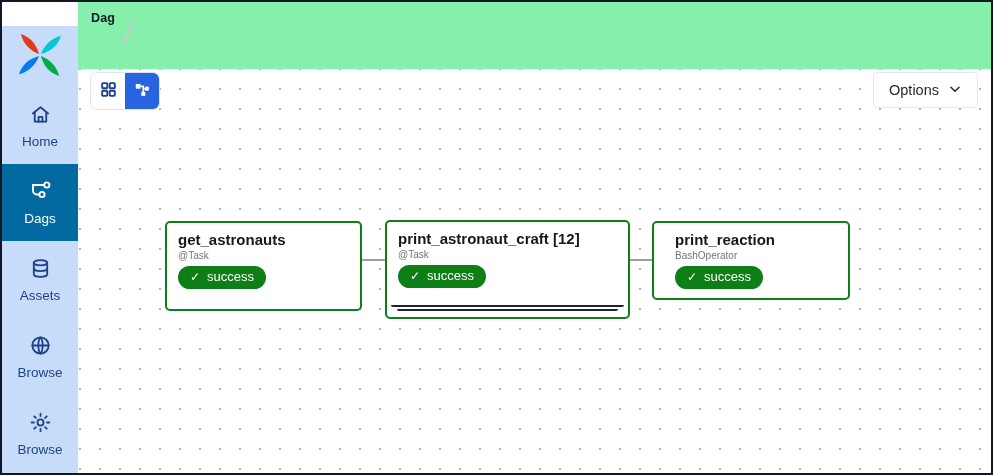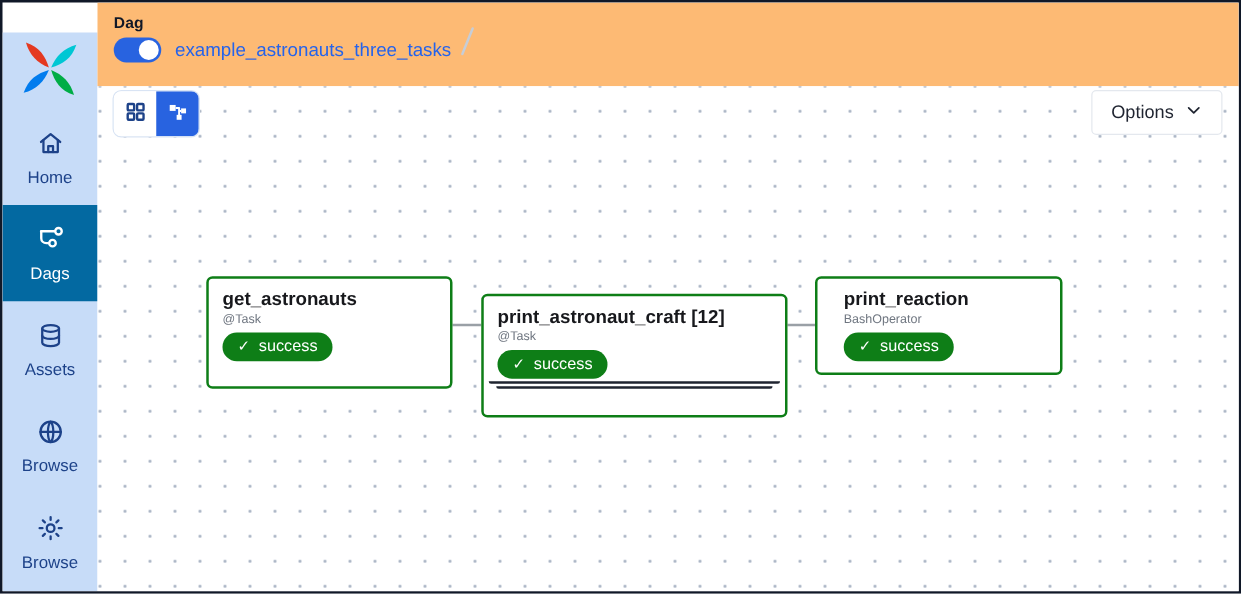--- a/index.html
+++ b/index.html
@@ -13,21 +13,21 @@
   .sidebar{width:76px;flex:0 0 76px;background:#c7dcf8;display:flex;flex-direction:column;margin-top:24px;}
   .logo{height:56px;display:flex;align-items:flex-start;justify-content:center;padding-top:7px;}
   .nav-item{
     width:76px;height:80px;display:flex;flex-direction:column;align-items:center;
     justify-content:center;gap:8px;color:#1d4289;font-size:13.5px;cursor:pointer;
   }
   .nav-item.active{background:#0369a1;color:#ffffff;}
   .nav-item svg{display:block;}
   
   .main{flex:1;display:flex;flex-direction:column;min-width:0;}
-  .header{height:58px;flex:0 0 58px;background:#fdba74;display:flex;align-items:flex-start;
+  .header{height:58px;flex:0 0 58px;background:#86efac;display:flex;align-items:flex-start;
     padding:9px 0 0 13px;gap:16px;}
   .crumb{display:flex;flex-direction:column;gap:5px;}
   .crumb-label{font-size:12.5px;font-weight:700;color:#111827;letter-spacing:.1px;}
   .dag-row{display:flex;align-items:center;gap:11px;}
   .toggle{width:38px;height:20px;border-radius:10px;background:#2863e0;position:relative;cursor:pointer;flex:0 0 38px;}
   .toggle .knob{position:absolute;top:2px;right:2px;width:16px;height:16px;border-radius:50%;background:#fff;}
   .dag-link{color:#2563eb;font-size:15px;text-decoration:none;cursor:pointer;}
   .slash{width:2px;height:24px;background:#c6cdd7;transform:rotate(22deg);margin:10px -4px 0 -4px;border-radius:2px;}
   .run-value{font-size:15px;color:#1f2430;}
   
@@ -47,21 +47,21 @@
   .node{position:absolute;box-sizing:border-box;background:#ffffff;border:2px solid #0e7e17;
     border-radius:5px;padding:8px 11px 9px;cursor:pointer;}
   .node-title{font-size:15px;font-weight:700;color:#17181c;white-space:nowrap;}
   .node-sub{font-size:10px;color:#6f7680;margin-top:2px;}
   .badge{display:inline-flex;align-items:center;gap:7px;background:#0e7e17;color:#fff;
     font-size:13px;border-radius:999px;padding:3px 12px 4px;margin-top:5px;line-height:1.2;}
   .badge .check{font-size:12px;}
   .edge{position:absolute;height:2px;background:#9aa0a6;}
   .stack-line{position:absolute;height:2px;background:#1f2430;border-radius:0 0 3px 3px;}
   .n1{left:87px;top:152px;width:197px;height:90px;}
-  .n2{left:307px;top:166px;width:245px;height:99px;}
+  .n2{left:307px;top:151px;width:245px;height:99px;}
   .n3{left:574px;top:152px;width:198px;height:79px;padding-left:21px;}
   .e1{left:284px;top:190px;width:23px;}
   .e2{left:552px;top:190px;width:22px;}
   .s1{left:313px;top:236px;width:233px;}
   .s2{left:319px;top:240px;width:221px;}
 </style>
 </head>
 <body>
 
 <div class="frame">
@@ -132,26 +132,20 @@
       </span>
       <span>Browse</span>
     </div>
   </aside>
 
   <div class="main">
 
     <div class="header">
       <div class="crumb">
         <span class="crumb-label">Dag</span>
-        <div class="dag-row">
-          <div class="toggle">
-              <div class="knob"></div>
-            </div>
-          <a class="dag-link">example_astronauts_three_tasks</a>
-        </div>
       </div>
       <div class="slash"></div>
     </div>
 
     <div class="canvas">
 
       <div class="view-toggle">
         <button class="vt-btn">
           <span>
             <svg width="19" height="19" viewBox="0 0 24 24" fill="none" stroke="currentColor" stroke-width="2.4" stroke-linejoin="round">

